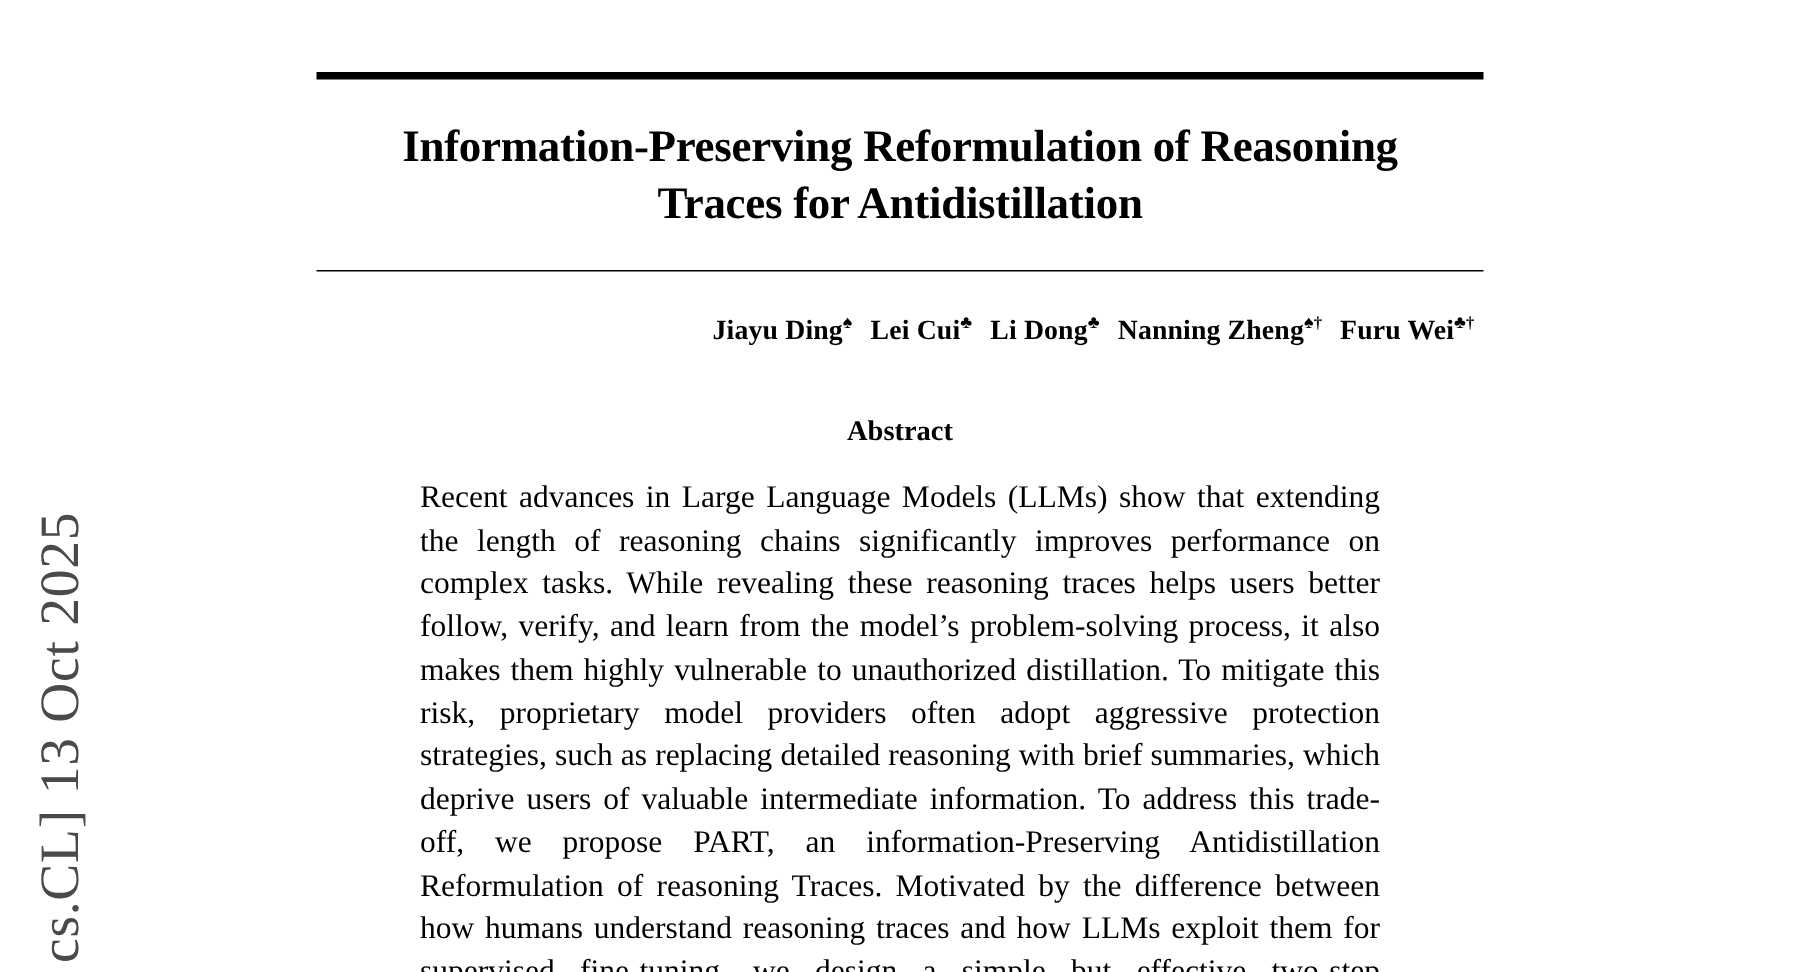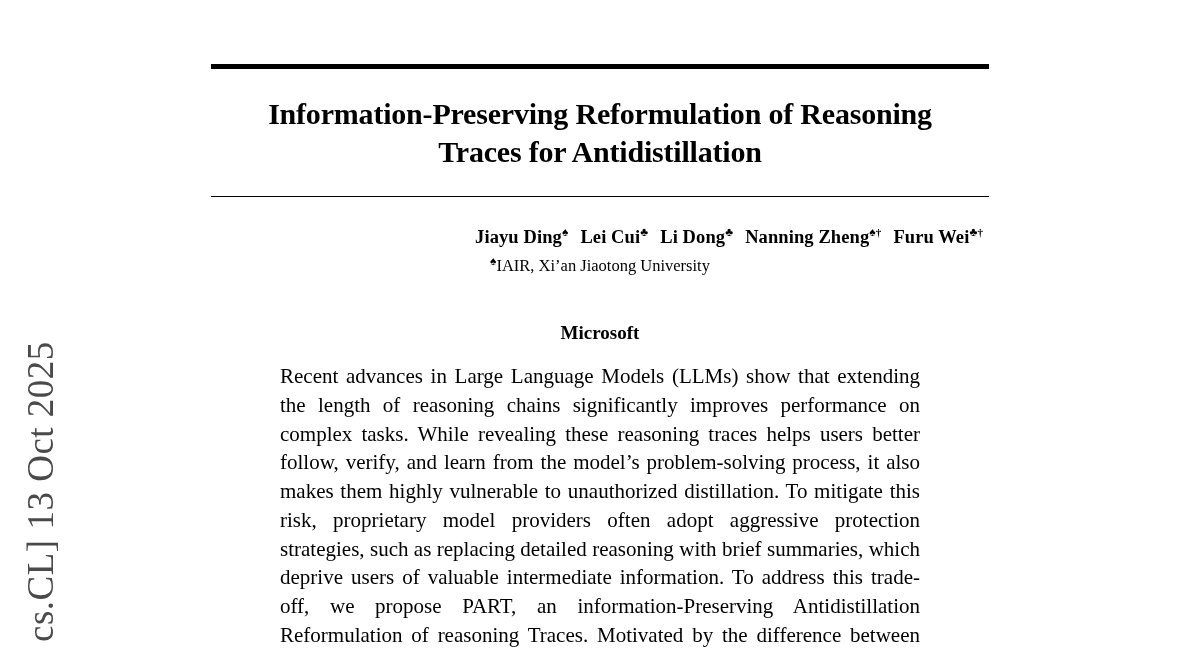--- a/index.html
+++ b/index.html
@@ -37,21 +37,21 @@
     color: #4a4a4a;
     letter-spacing: 0.5px;
     white-space: nowrap;
     padding-left: 6px;
   }
 
   
   .paper {
     position: absolute;
     left: 211px;
-    top: 16px;
+    top: 0;
     width: 778px;
     height: 560px;
   }
 
   .rule-top {
     margin-top: 48px;
     border-top: 5px solid #000;
     width: 100%;
   }
 
@@ -135,21 +135,18 @@
   <div class="rule-top"></div>
 
   <div class="title">Information-Preserving Reformulation of Reasoning Traces for Antidistillation</div>
 
   <div class="rule-bottom"></div>
 
   <div class="authors">
     <span class="author"><span>Jiayu Ding</span><span class="sup">♠</span></span><span class="author"><span>Lei Cui</span><span class="sup">♣</span></span><span class="author"><span>Li Dong</span><span class="sup">♣</span></span><span class="author"><span>Nanning Zheng</span><span class="sup">♠</span><span class="sup-dag">†</span></span><span class="author"><span>Furu Wei</span><span class="sup">♣</span><span class="sup-dag">†</span></span>
   </div>
 
-  <div class="affiliation">
-    <span class="mark">♠</span><span>IAIR, Xi’an Jiaotong University</span>
-  </div>
 
-  <div class="abstract-head">Microsoft</div>
+  <div class="abstract-head">Abstract</div>
 
   <div class="abstract-body">Recent advances in Large Language Models (LLMs) show that extending the length of reasoning chains significantly improves performance on complex tasks. While revealing these reasoning traces helps users better follow, verify, and learn from the model’s problem-solving process, it also makes them highly vulnerable to unauthorized distillation. To mitigate this risk, proprietary model providers often adopt aggressive protection strategies, such as replacing detailed reasoning with brief summaries, which deprive users of valuable intermediate information. To address this trade-off, we propose PART, an information-Preserving Antidistillation Reformulation of reasoning Traces. Motivated by the difference between how humans understand reasoning traces and how LLMs exploit them for supervised fine-tuning, we design a simple but effective two-step reformulation:</div>
 
 </div>
 
 </body></html>

